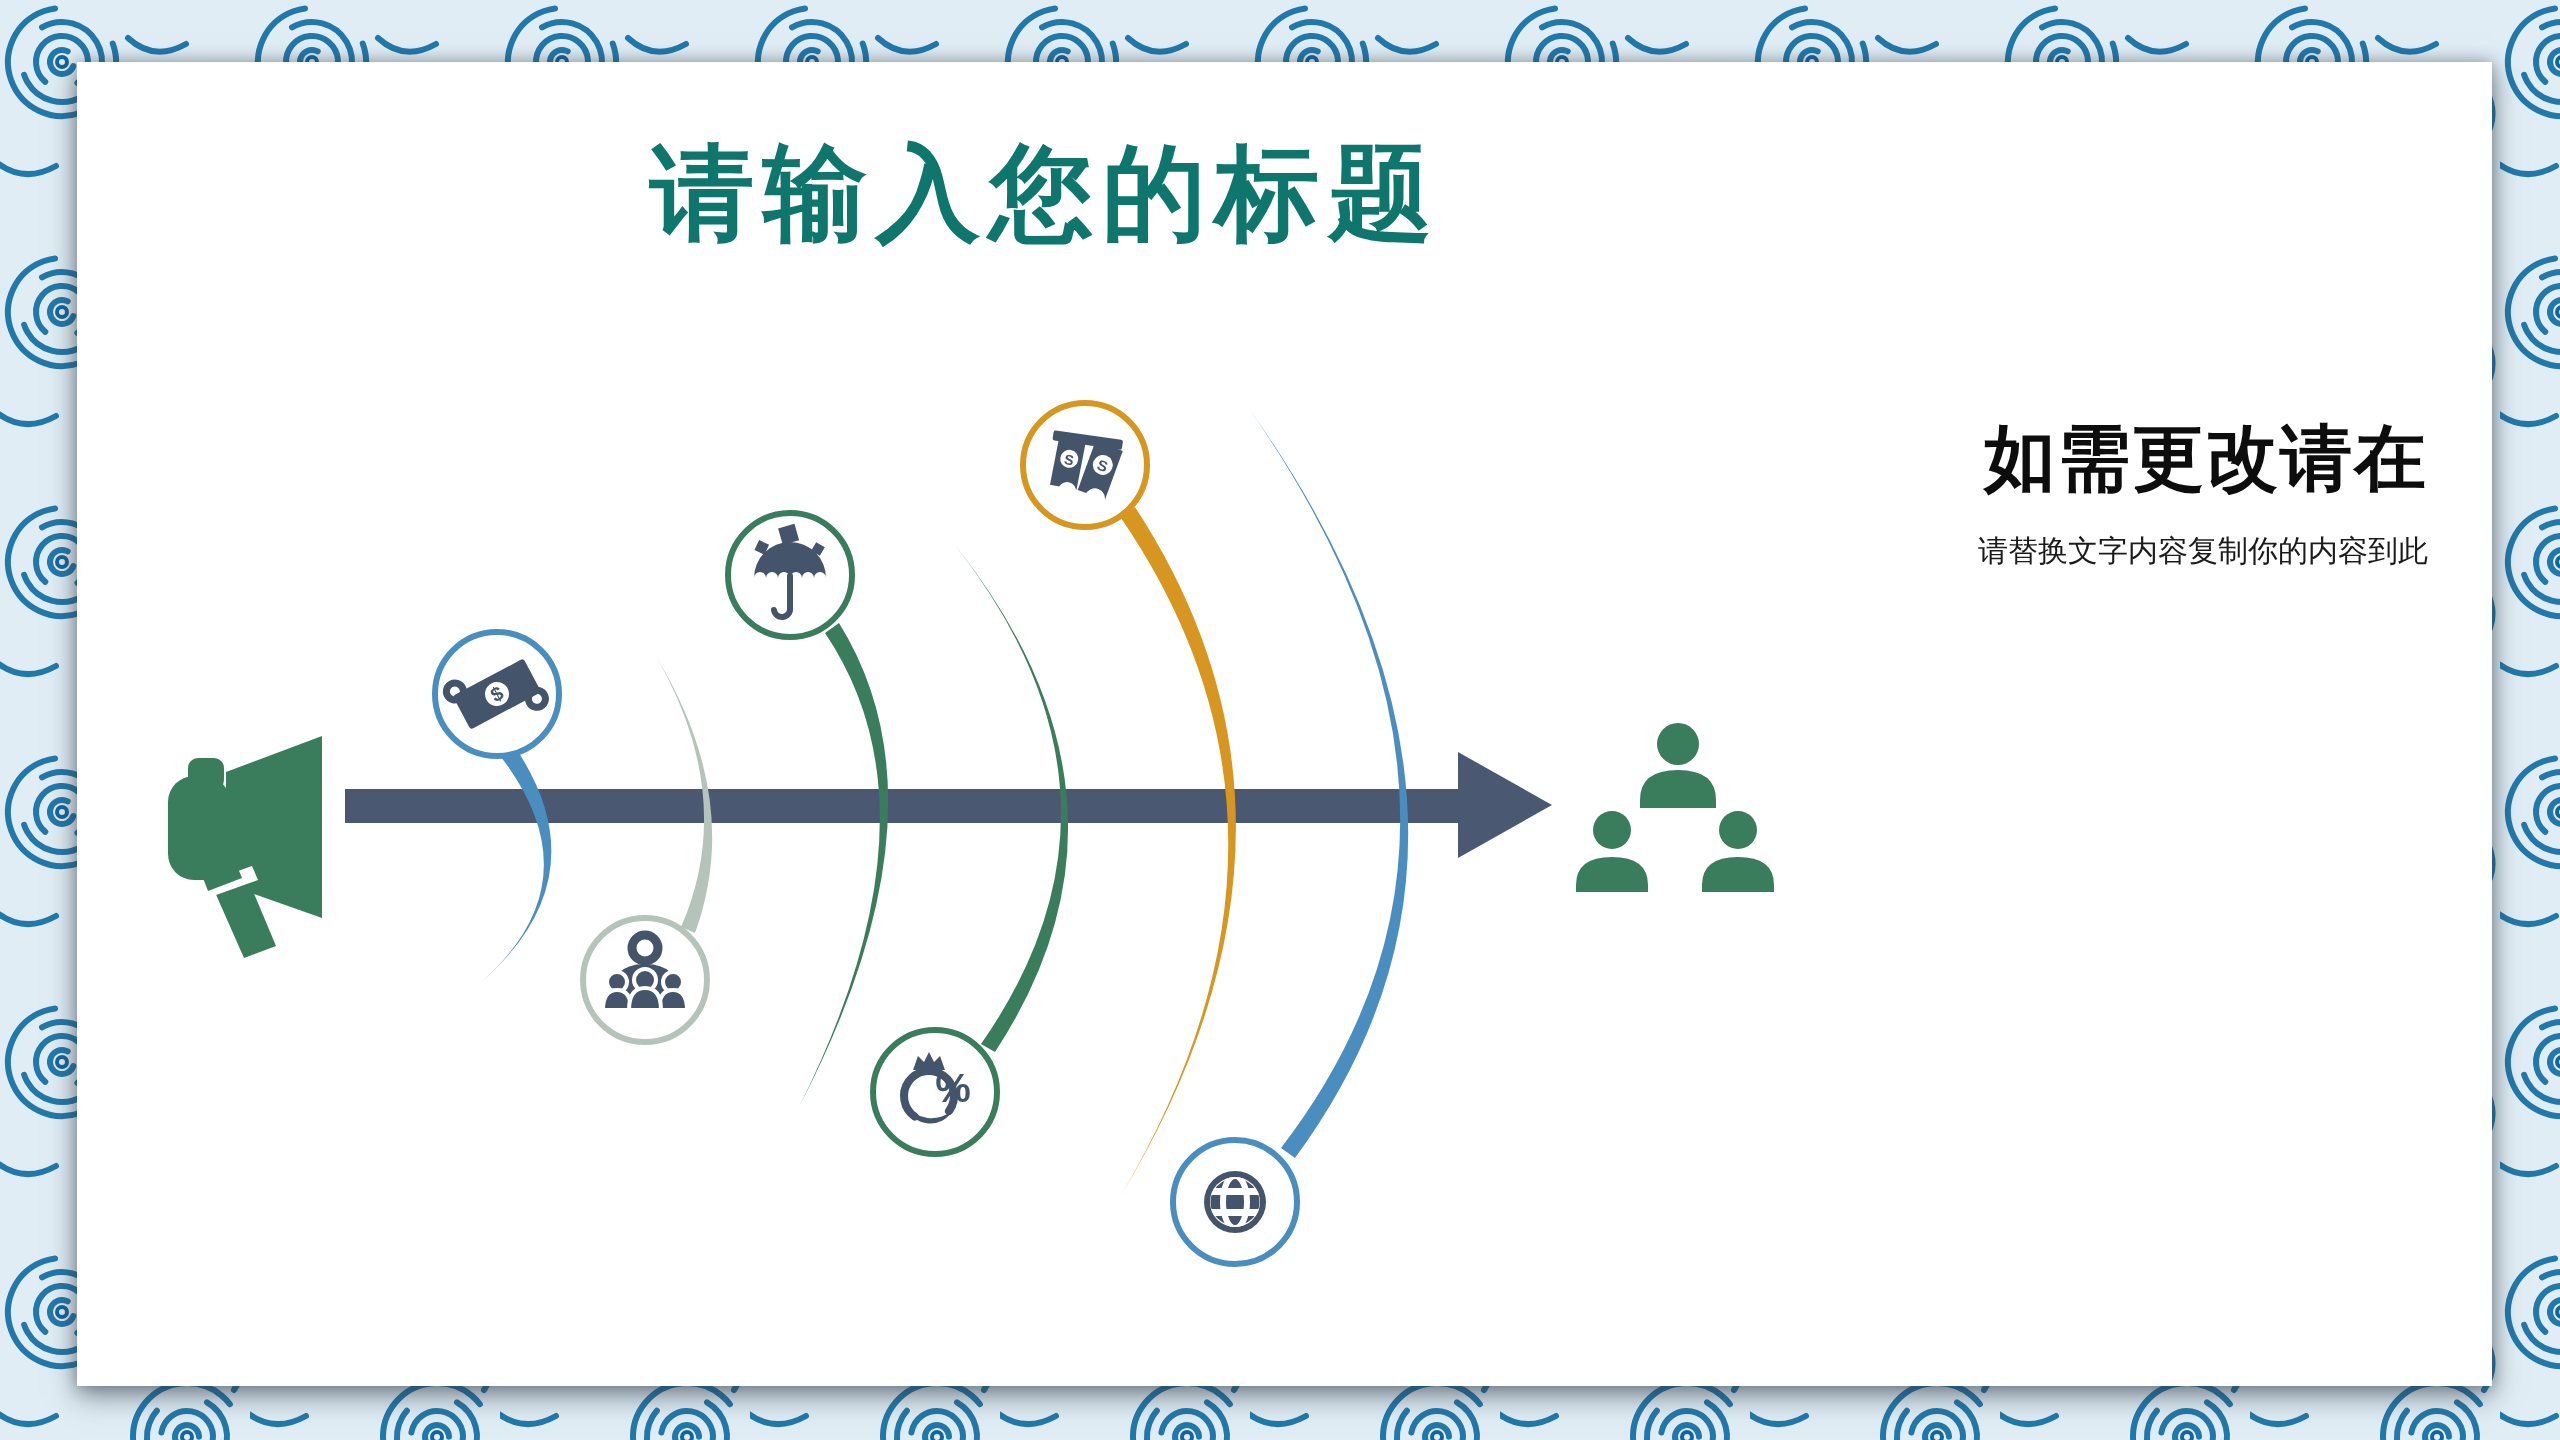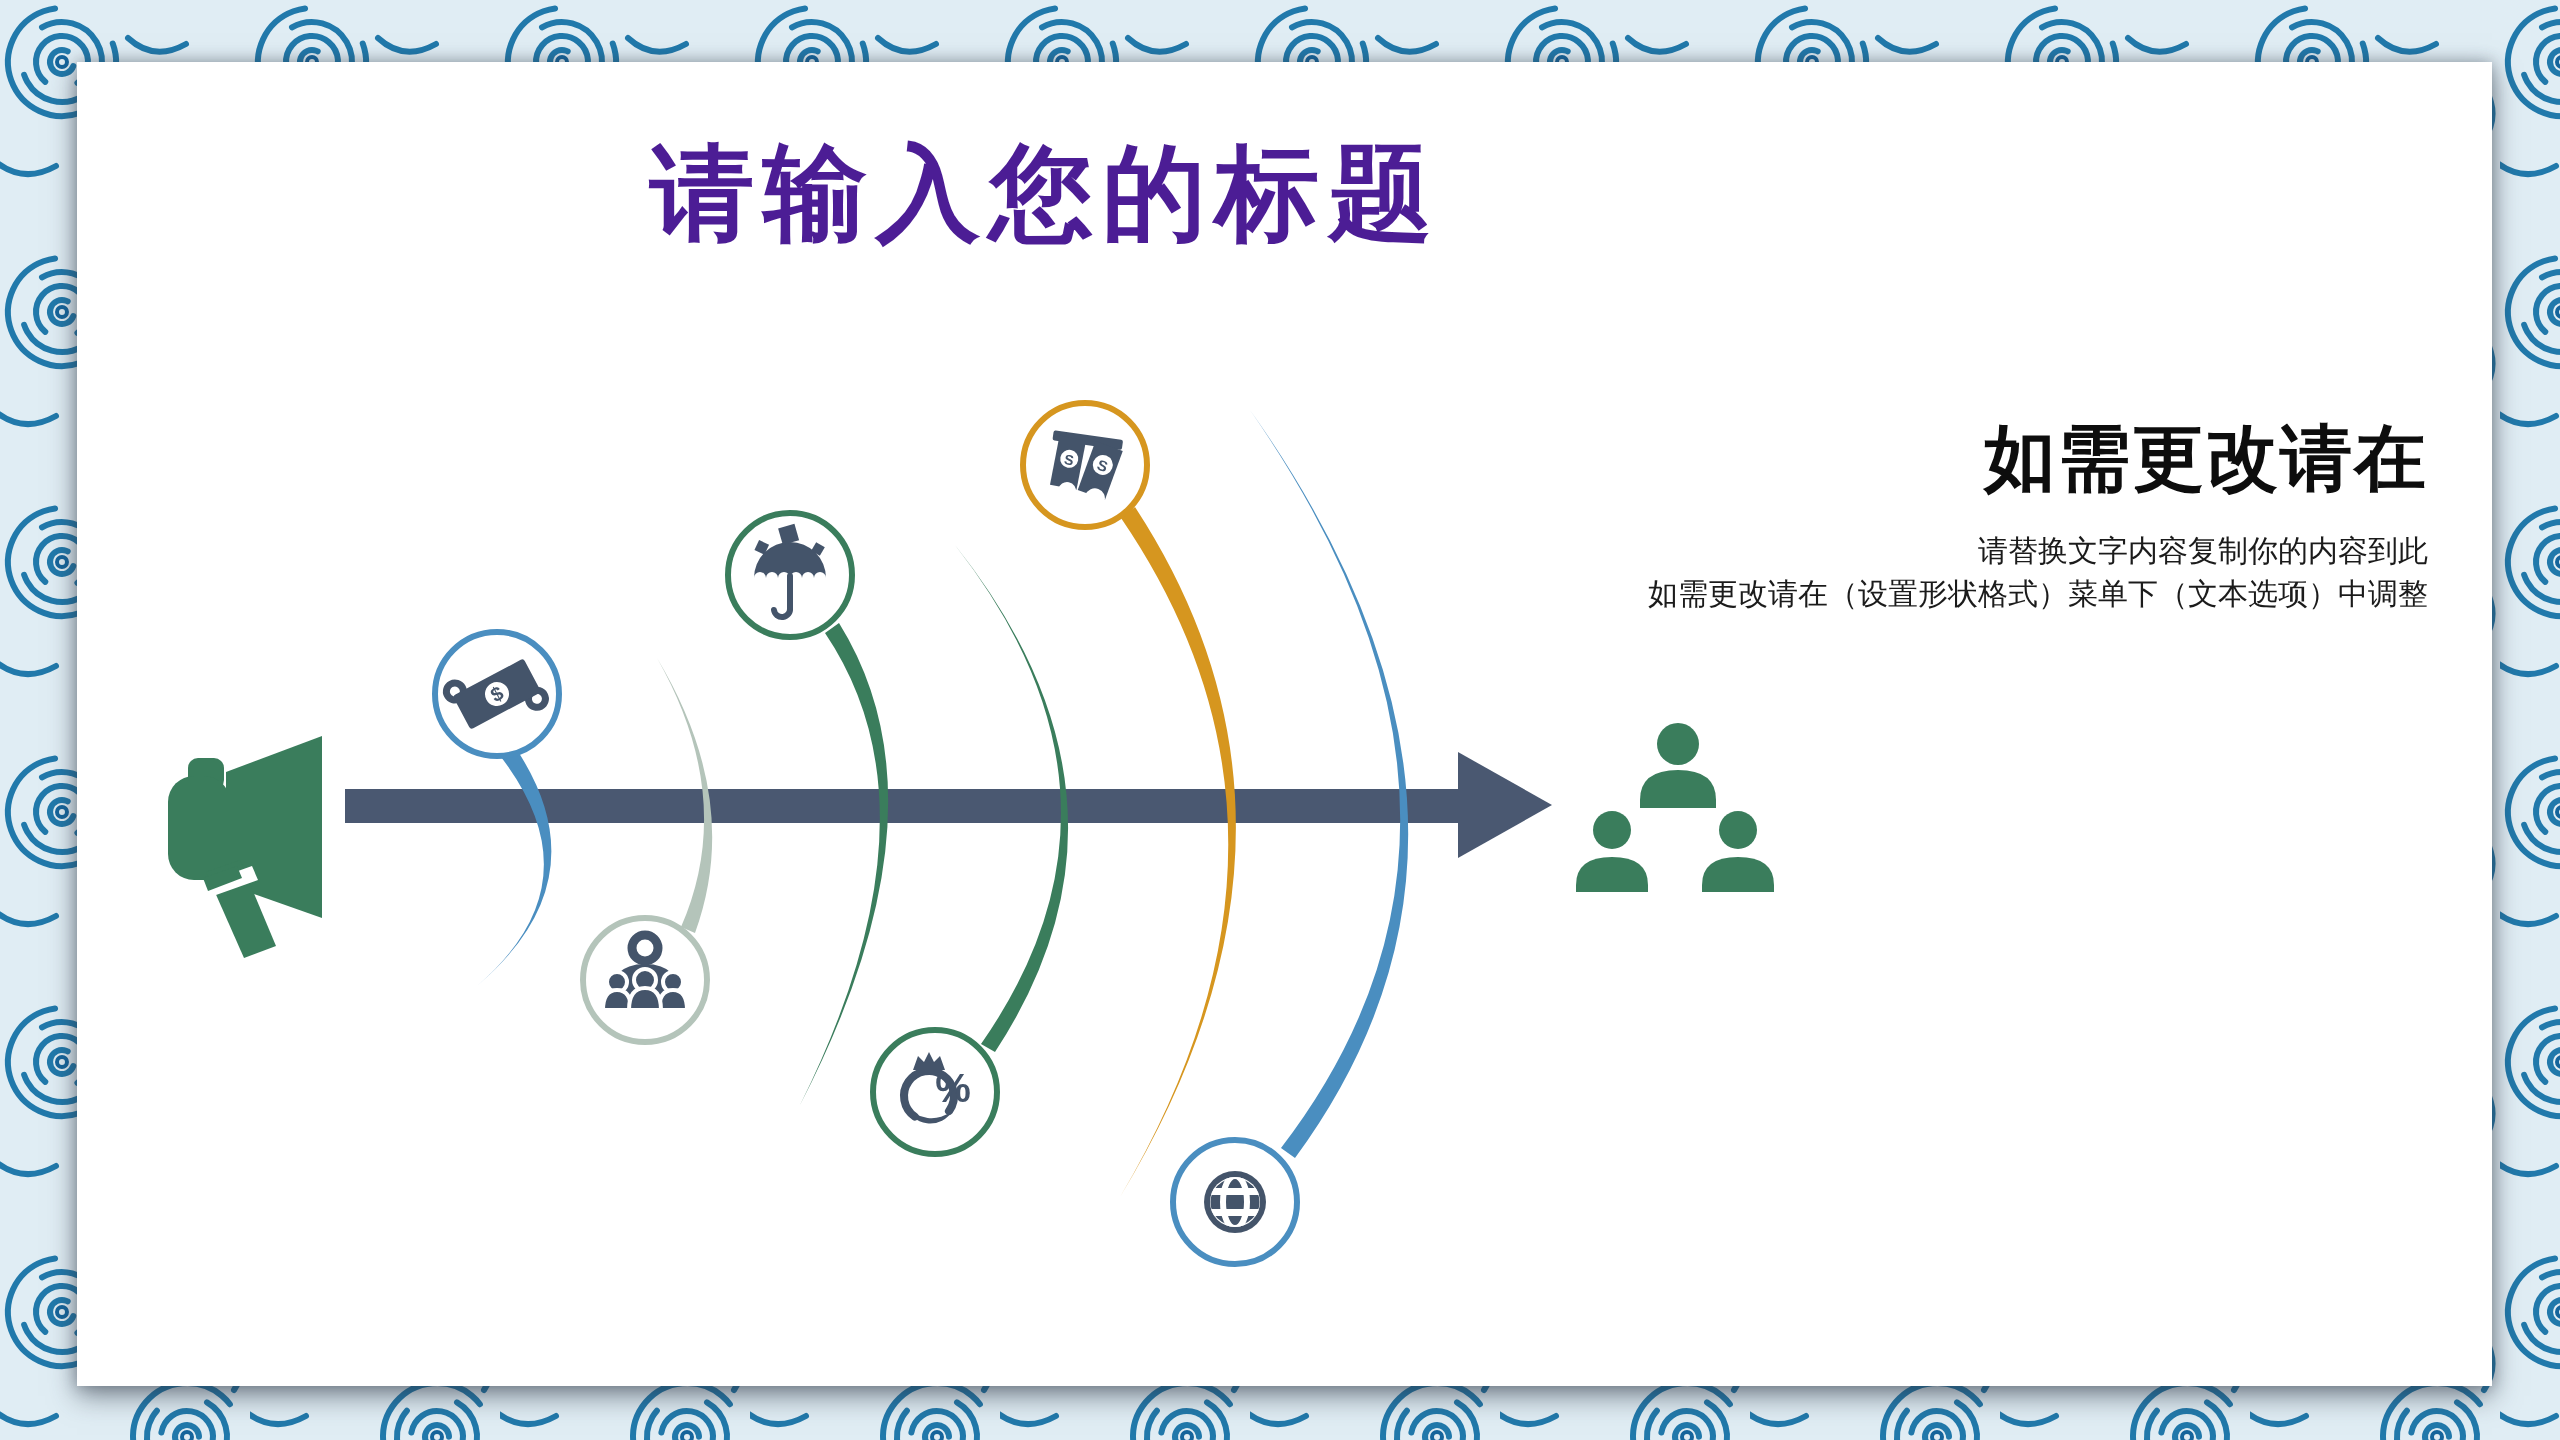--- a/index.html
+++ b/index.html
@@ -7,21 +7,21 @@
          font-family:"Liberation Sans",sans-serif;}
   #border-layer{position:absolute;left:0;top:0;width:2560px;height:1440px;}
   #slide-card{position:absolute;left:77px;top:62px;width:2415px;height:1324px;
               background:#ffffff;
               box-shadow:0 10px 26px rgba(45,55,70,.55),0 0 14px rgba(45,55,70,.35);}
   #diagram-layer{position:absolute;left:0;top:0;width:2560px;height:1440px;}
   #slide-title{position:absolute;left:0;top:126px;width:2286px;box-sizing:border-box;
                padding-right:195px;text-align:center;
                font-family:"Liberation Serif","DejaVu Serif",serif;
                font-weight:bold;font-size:104px;line-height:1.3;letter-spacing:9px;
-               color:#4c1d95;}
+               color:#0f766e;}
   #right-block{position:absolute;right:132px;top:418px;text-align:right;}
   #right-heading{font-weight:800;font-size:72px;line-height:1.12;letter-spacing:2px;
                  color:#0d0d0d;font-family:"Liberation Sans",sans-serif;}
   #right-body{margin-top:30px;font-size:30px;line-height:1.45;color:#1b1b1b;margin-left:32px;}
   .nowrap{white-space:nowrap;}
 </style>
 </head>
 <body>
 
 <div id="stage">
@@ -54,21 +54,20 @@
   </svg>
 
   <div id="slide-card"></div>
 
   <div id="slide-title">请输入您的标题</div>
 
   <div id="right-block">
     <div id="right-heading">如需更改请在</div>
     <div id="right-body">
       <div class="nowrap">请替换文字内容复制你的内容到此</div>
-      <div class="nowrap">如需更改请在（设置形状格式）菜单下（文本选项）中调整</div>
     </div>
   </div>
 
   <svg id="diagram-layer" viewBox="0 0 2560 1440" xmlns="http://www.w3.org/2000/svg">
 
     <g fill="#4a5871">
       <rect x="345" y="789" width="1116" height="34"></rect>
       <polygon points="1458,752 1458,858 1552,805"></polygon>
     </g>
 

